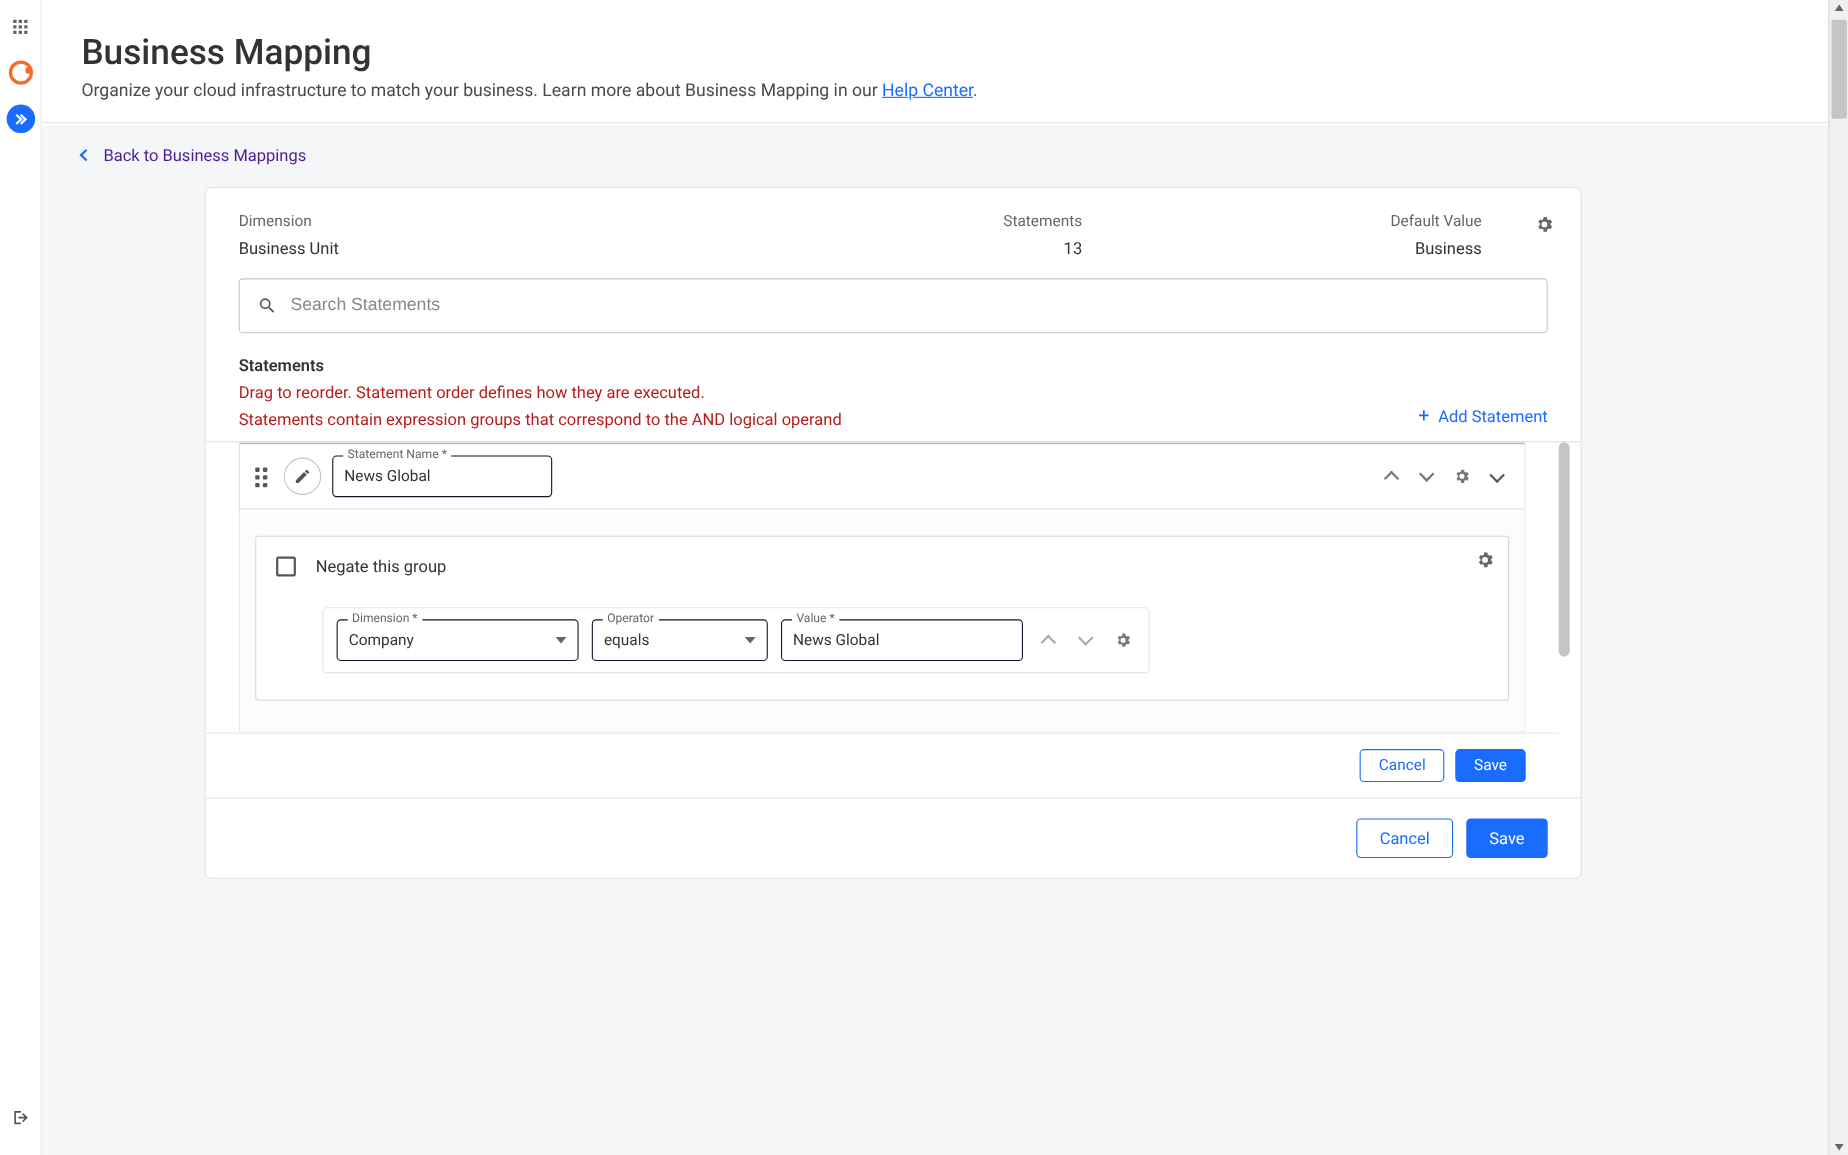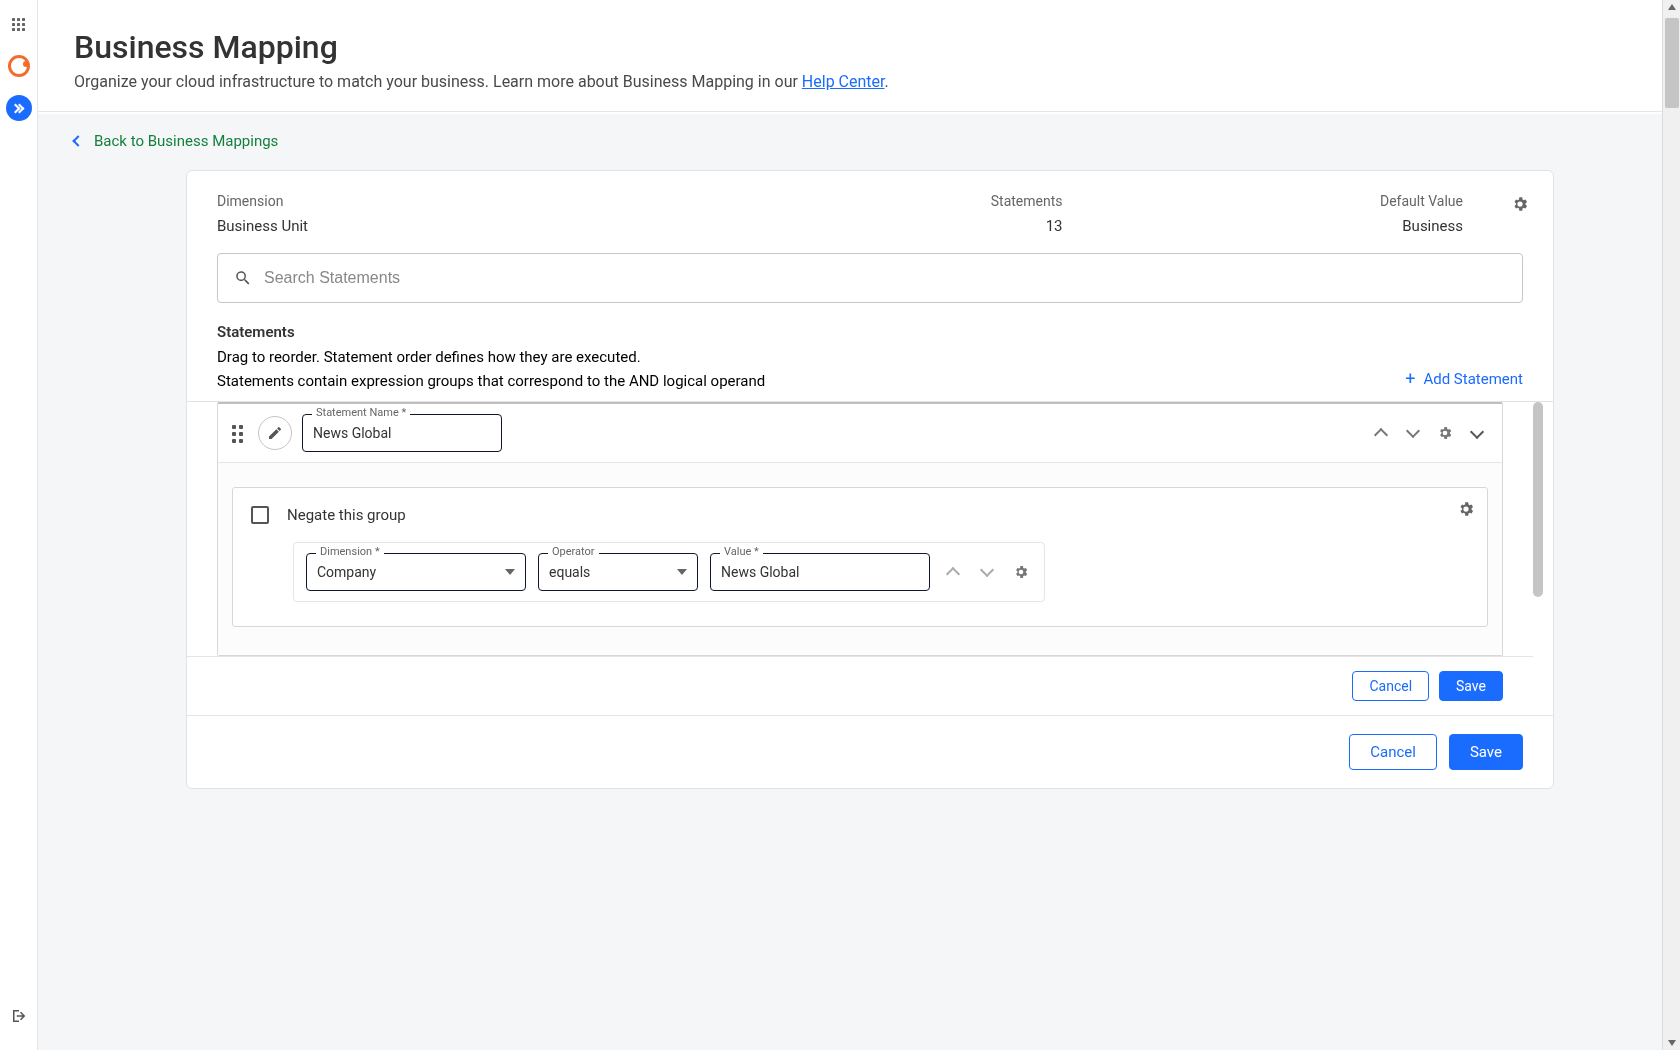--- a/index.html
+++ b/index.html
@@ -20,24 +20,24 @@
 .chevron-right-dbl::after { left:2px; top:2px; }
 
 
 .header { position:absolute; left:38px; right:0; top:0; padding: 28px 36px 20px 36px; border-bottom: 1px solid #e5e5e5; background:#fff; }
 .header h1 { font-size: 32px; font-weight: 500; color:#333; margin-bottom: 6px; }
 .header .subtitle { font-size: 16px; color:#4a4a4a; }
 .header .subtitle a { color:#1a6cff; text-decoration: underline; }
 
 
 .main { position:absolute; left:38px; right:0; top:114px; bottom:0; background:#f5f6f7; padding: 18px 36px 30px 36px; overflow:auto; }
-.back-link { display:inline-flex; align-items:center; color:#15803d; font-size:15px; cursor:pointer; margin-bottom:20px; }
+.back-link { display:inline-flex; align-items:center; color:#4c1d95; font-size:15px; cursor:pointer; margin-bottom:20px; }
 .back-link .chev-left { width:8px; height:8px; border-left:2px solid #1a6cff; border-bottom:2px solid #1a6cff; transform:rotate(45deg); margin-right:12px; }
 
-.card { background:#fff; border:1px solid #e2e2e2; border-radius:6px; width: 1368px; margin-left: 112px; padding: 22px 0 0 0; position:relative; }
+.card { background:#fff; border:1px solid #e2e2e2; border-radius:6px; width: 1252px; margin-left: 112px; padding: 22px 0 0 0; position:relative; }
 
 
 .summary { display:flex; padding: 0 30px 18px 30px; }
 .summary .col { flex:1; }
 .summary .lbl { font-size:14px; color:#666; margin-bottom:8px; }
 .summary .val { font-size:15px; color:#333; }
 .summary .right { text-align:right; }
 .settings-top { position:absolute; right:24px; top:24px; cursor:pointer; }
 .gear { width:18px; height:18px; fill:#666; }
 
@@ -45,21 +45,21 @@
 .search-wrap { padding: 0 30px 20px 30px; }
 .search-box { border:1px solid #c5c5c5; border-radius:4px; height:50px; display:flex; align-items:center; padding:0 16px; }
 .search-box input { border:none; outline:none; flex:1; font-size:16px; color:#333; }
 .search-box input::placeholder { color:#888; }
 .search-icon { width:18px; height:18px; fill:#555; margin-right:12px; }
 
 
 .stmts-hdr { padding: 0 30px 8px 30px; display:flex; }
 .stmts-info { flex:1; }
 .stmts-info .title { font-weight:600; font-size:15px; color:#333; margin-bottom:4px; }
-.stmts-info .line { font-size:15px; color:#000000; line-height:1.6; }
+.stmts-info .line { font-size:15px; color:#b91c1c; line-height:1.6; }
 .add-stmt { color:#1a6cff; font-size:15px; display:flex; align-items:center; cursor:pointer; align-self:flex-end; margin-bottom:4px; }
 .add-stmt .plus { font-size:18px; margin-right:8px; font-weight:400; }
 
 
 .stmts-scroll { border-top:1px solid #e2e2e2; padding: 0; position:relative; }
 .inner-scroll { padding: 0 30px; }
 
 
 .stmt { border:1px solid #d8d8d8; border-top:2px solid #bfbfbf; border-radius:2px; margin-top:0; background:#fff; }
 .stmt-header { display:flex; align-items:center; padding:10px 14px; gap:10px; }
@@ -77,21 +77,21 @@
 .stmt-header .spacer { flex:1; }
 .icon-sm { width:22px; height:22px; display:flex; align-items:center; justify-content:center; cursor:pointer; color:#777; }
 .icon-sm svg { width:16px; height:16px; fill:#777; }
 .arrow-up { width:10px; height:10px; border-left:2px solid currentColor; border-top:2px solid currentColor; transform:rotate(45deg); margin-top:4px; }
 .arrow-down { width:10px; height:10px; border-right:2px solid currentColor; border-bottom:2px solid currentColor; transform:rotate(45deg); margin-bottom:4px; }
 .chev-down { width:10px; height:10px; border-right:2px solid #555; border-bottom:2px solid #555; transform:rotate(45deg); margin-bottom:3px; }
 
 .stmt-body { border-top:1px solid #e5e5e5; padding:24px 14px 28px 14px; background:#fcfcfc; }
 .group { border:1px solid #d8d8d8; border-radius:3px; background:#fff; padding:18px 18px 24px 18px; position:relative; }
 .group-settings { position:absolute; right:12px; top:12px; cursor:pointer; }
-.negate { display:flex; align-items:center; margin-bottom:18px; }
+.negate { display:flex; align-items:center; margin-bottom:28px; }
 .checkbox { width:18px; height:18px; border:2px solid #555; border-radius:2px; margin-right:18px; cursor:pointer; }
 .negate-label { font-size:15px; color:#333; }
 
 .expr-row { display:flex; align-items:center; gap:12px; margin-left:42px; border:1px solid #e5e5e5; border-radius:4px; padding:10px 12px; width:fit-content; }
 .select-field .fbox { cursor:pointer; }
 .select-arrow { width:0; height:0; border-left:5px solid transparent; border-right:5px solid transparent; border-top:6px solid #666; margin-left:auto; }
 .dim-box { width:220px; }
 .op-box { width:160px;gap:28px; }
 .val-box { width:220px; }
 .expr-row .icon-sm { color:#aaa; }

